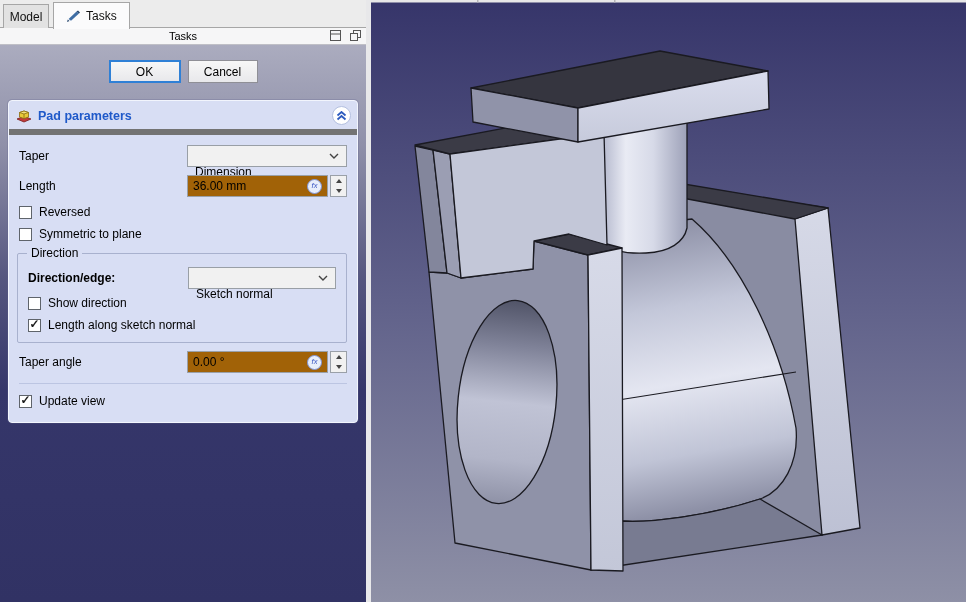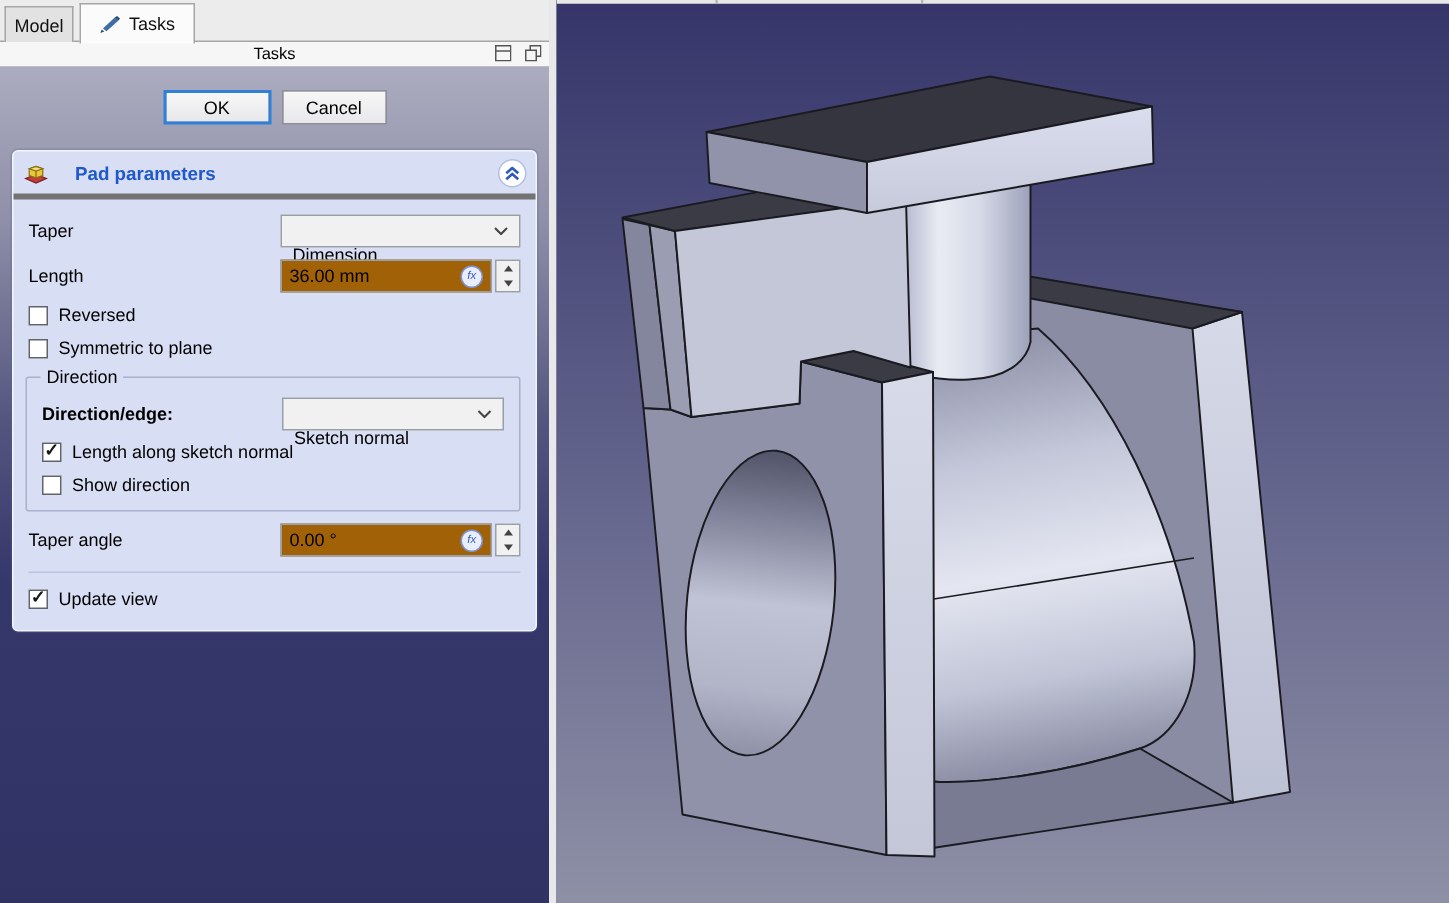--- a/index.html
+++ b/index.html
@@ -25,21 +25,21 @@
     background:linear-gradient(to bottom,#abacbf 0%,#8f90a9 18%,#55567f 42%,#35366a 62%,#313264 100%);}
   .btn-row{display:flex;justify-content:center;gap:7px;padding-top:15px;}
   .btn{height:23px;box-sizing:border-box;font-size:12px;color:#000;display:flex;align-items:center;
        justify-content:center;background:linear-gradient(#f7f7f7,#e8e8eb);}
   .btn.ok{width:72px;border:2px solid #2f80d6;}
   .btn.cancel{width:70px;border:1px solid #8f8f96;}
 
   
   .task-box{position:absolute;left:8px;right:8px;top:55px;background:#d8def4;
             border:1px solid #f2f5fd;border-radius:4px;box-shadow:0 0 0 1px rgba(90,95,140,.25);}
-  .tb-head{display:flex;align-items:center;padding:5px 6px 4px 7px;border-bottom:4px solid #737373;gap:12px;}
+  .tb-head{display:flex;align-items:center;padding:5px 6px 4px 7px;border-bottom:6px solid #737373;}
   .tb-title{color:#1f59c9;font-weight:bold;font-size:12.5px;margin-left:6px;flex:1;}
   .collapse-btn{width:17px;height:17px;border-radius:50%;background:#fff;border:1px solid #b4c0e0;
                 display:flex;align-items:center;justify-content:center;}
   .tb-body{padding:6px 0 10px 0;font-size:12px;color:#000;}
   .row{display:flex;align-items:center;padding:4px 10px;}
   .row .lab{flex:0 0 168px;}
   .ctrl{flex:1;display:flex;align-items:center;}
   .combo{flex:1;height:22px;box-sizing:border-box;background:#f1f1f1;border:1px solid #999fa6;
          display:flex;align-items:center;padding:0 7px;}
   .combo .cval{flex:1;margin-top:31px;}
@@ -194,26 +194,26 @@
               <span class="ctrl">
                 <span class="combo">
                   <span class="cval">Sketch normal</span>
                   <svg width="10" height="6" viewBox="0 0 10 6">
                     <path d="M1 1 L5 5 L9 1" fill="none" stroke="#444" stroke-width="1.4"></path>
                   </svg>
                 </span>
               </span>
             </div>
             <div class="cbrow">
+              <span class="cb"></span>
+              <span>Show direction</span>
+            </div>
+            <div class="cbrow">
               <span class="cb checked"></span>
               <span>Length along sketch normal</span>
-            </div>
-            <div class="cbrow">
-              <span class="cb"></span>
-              <span>Show direction</span>
             </div>
           </div>
 
           <div class="row" style="margin-top:4px;">
             <span class="lab">Taper angle</span>
             <span class="fieldwrap">
               <span class="field">
                 <span class="fval">0.00 °</span>
                 <span class="fx">fx</span>
               </span>

